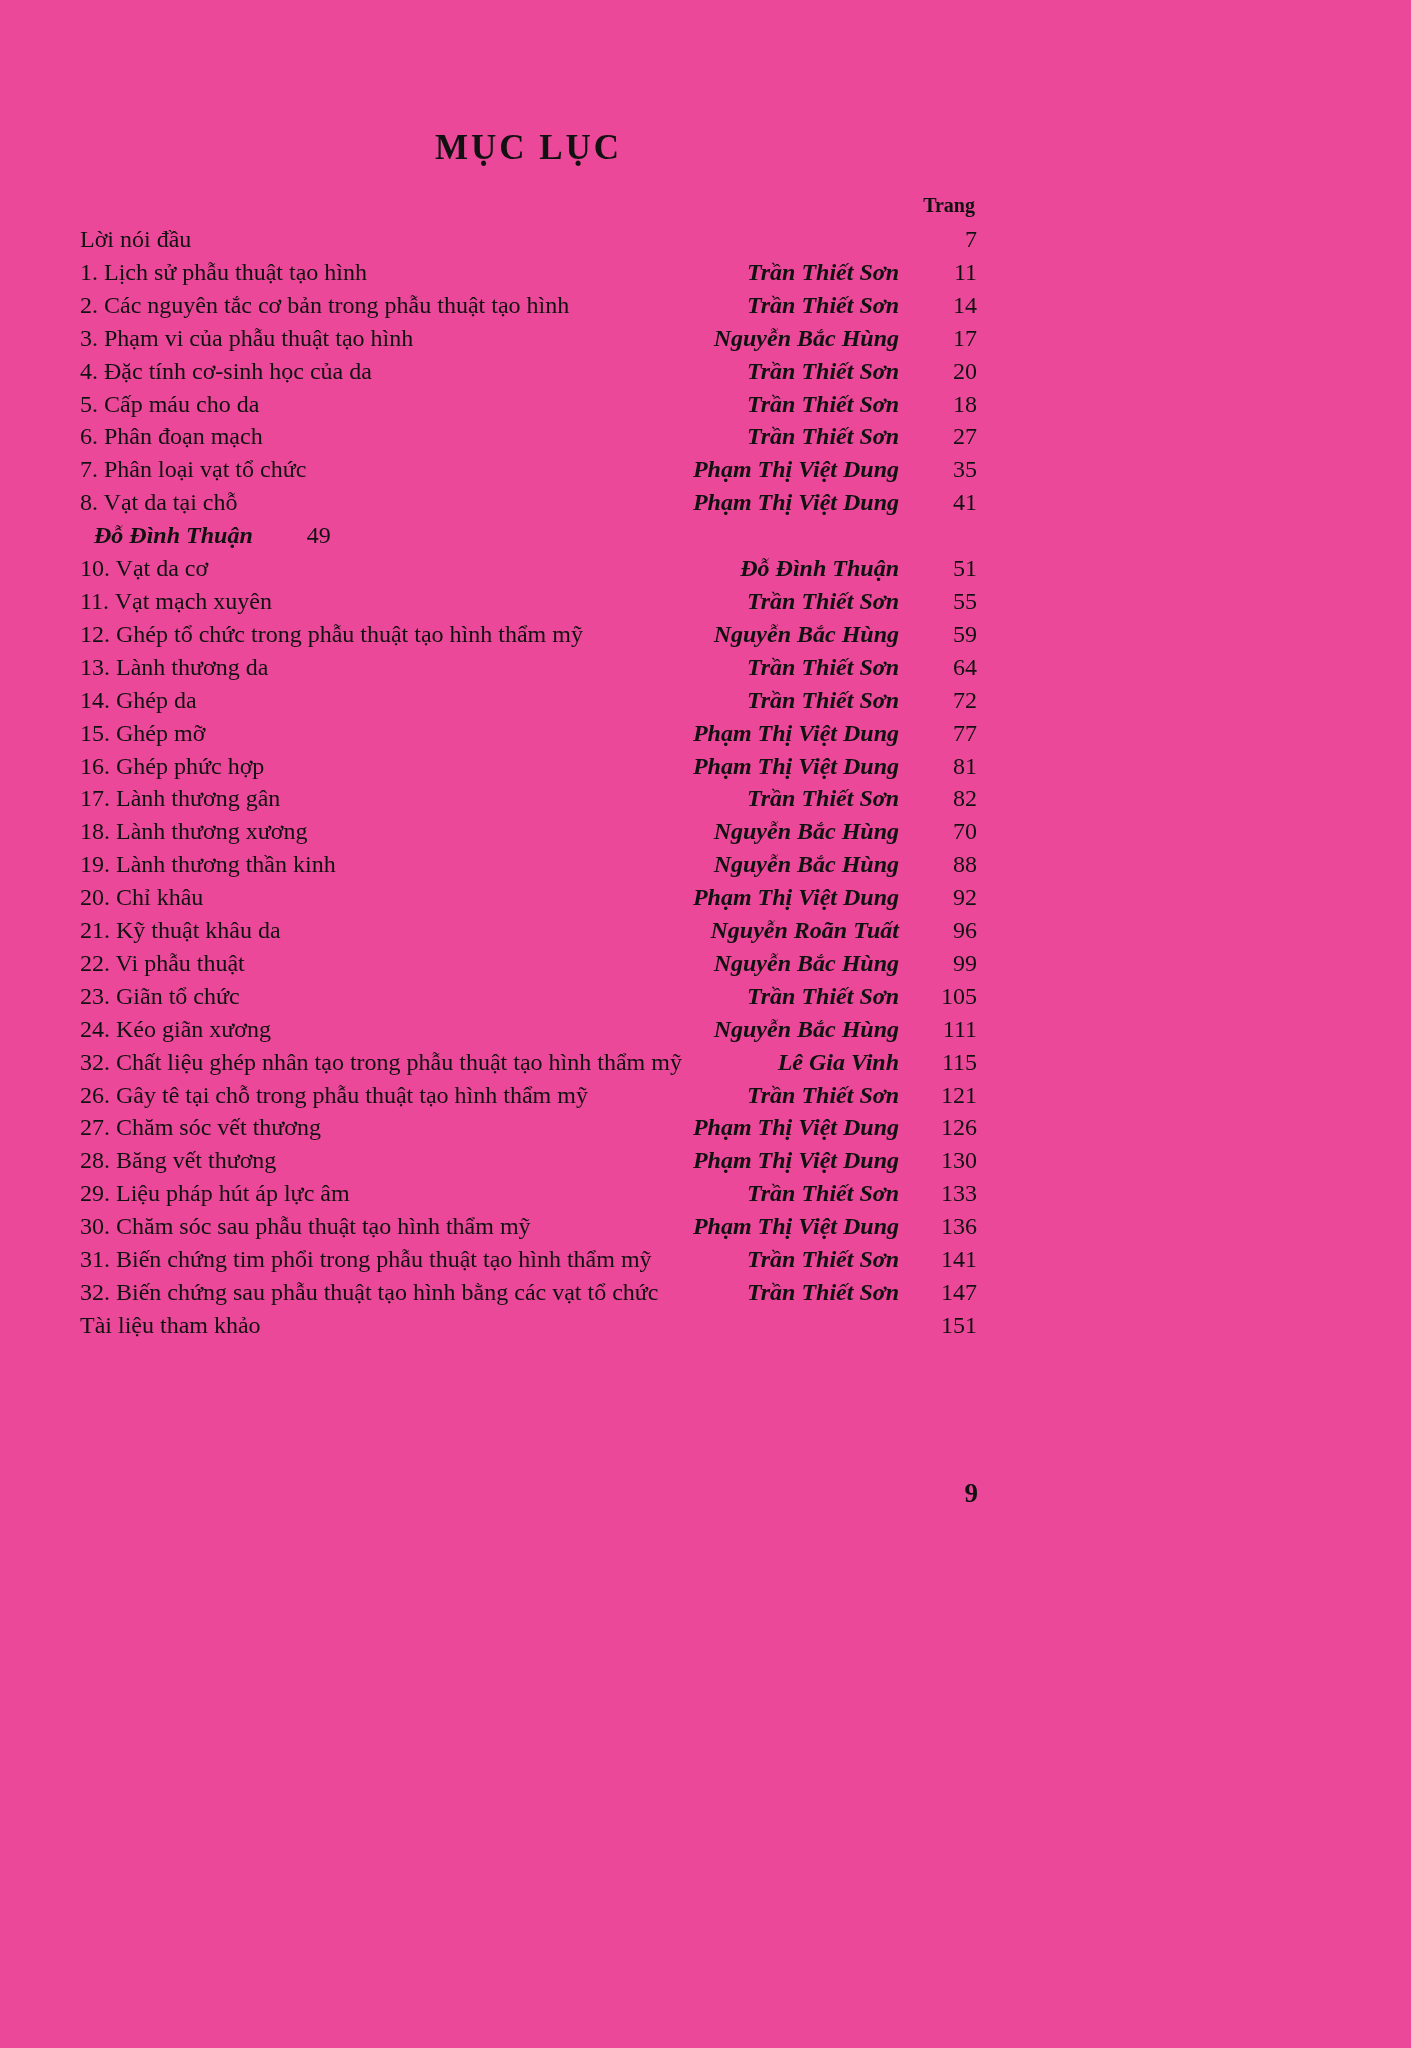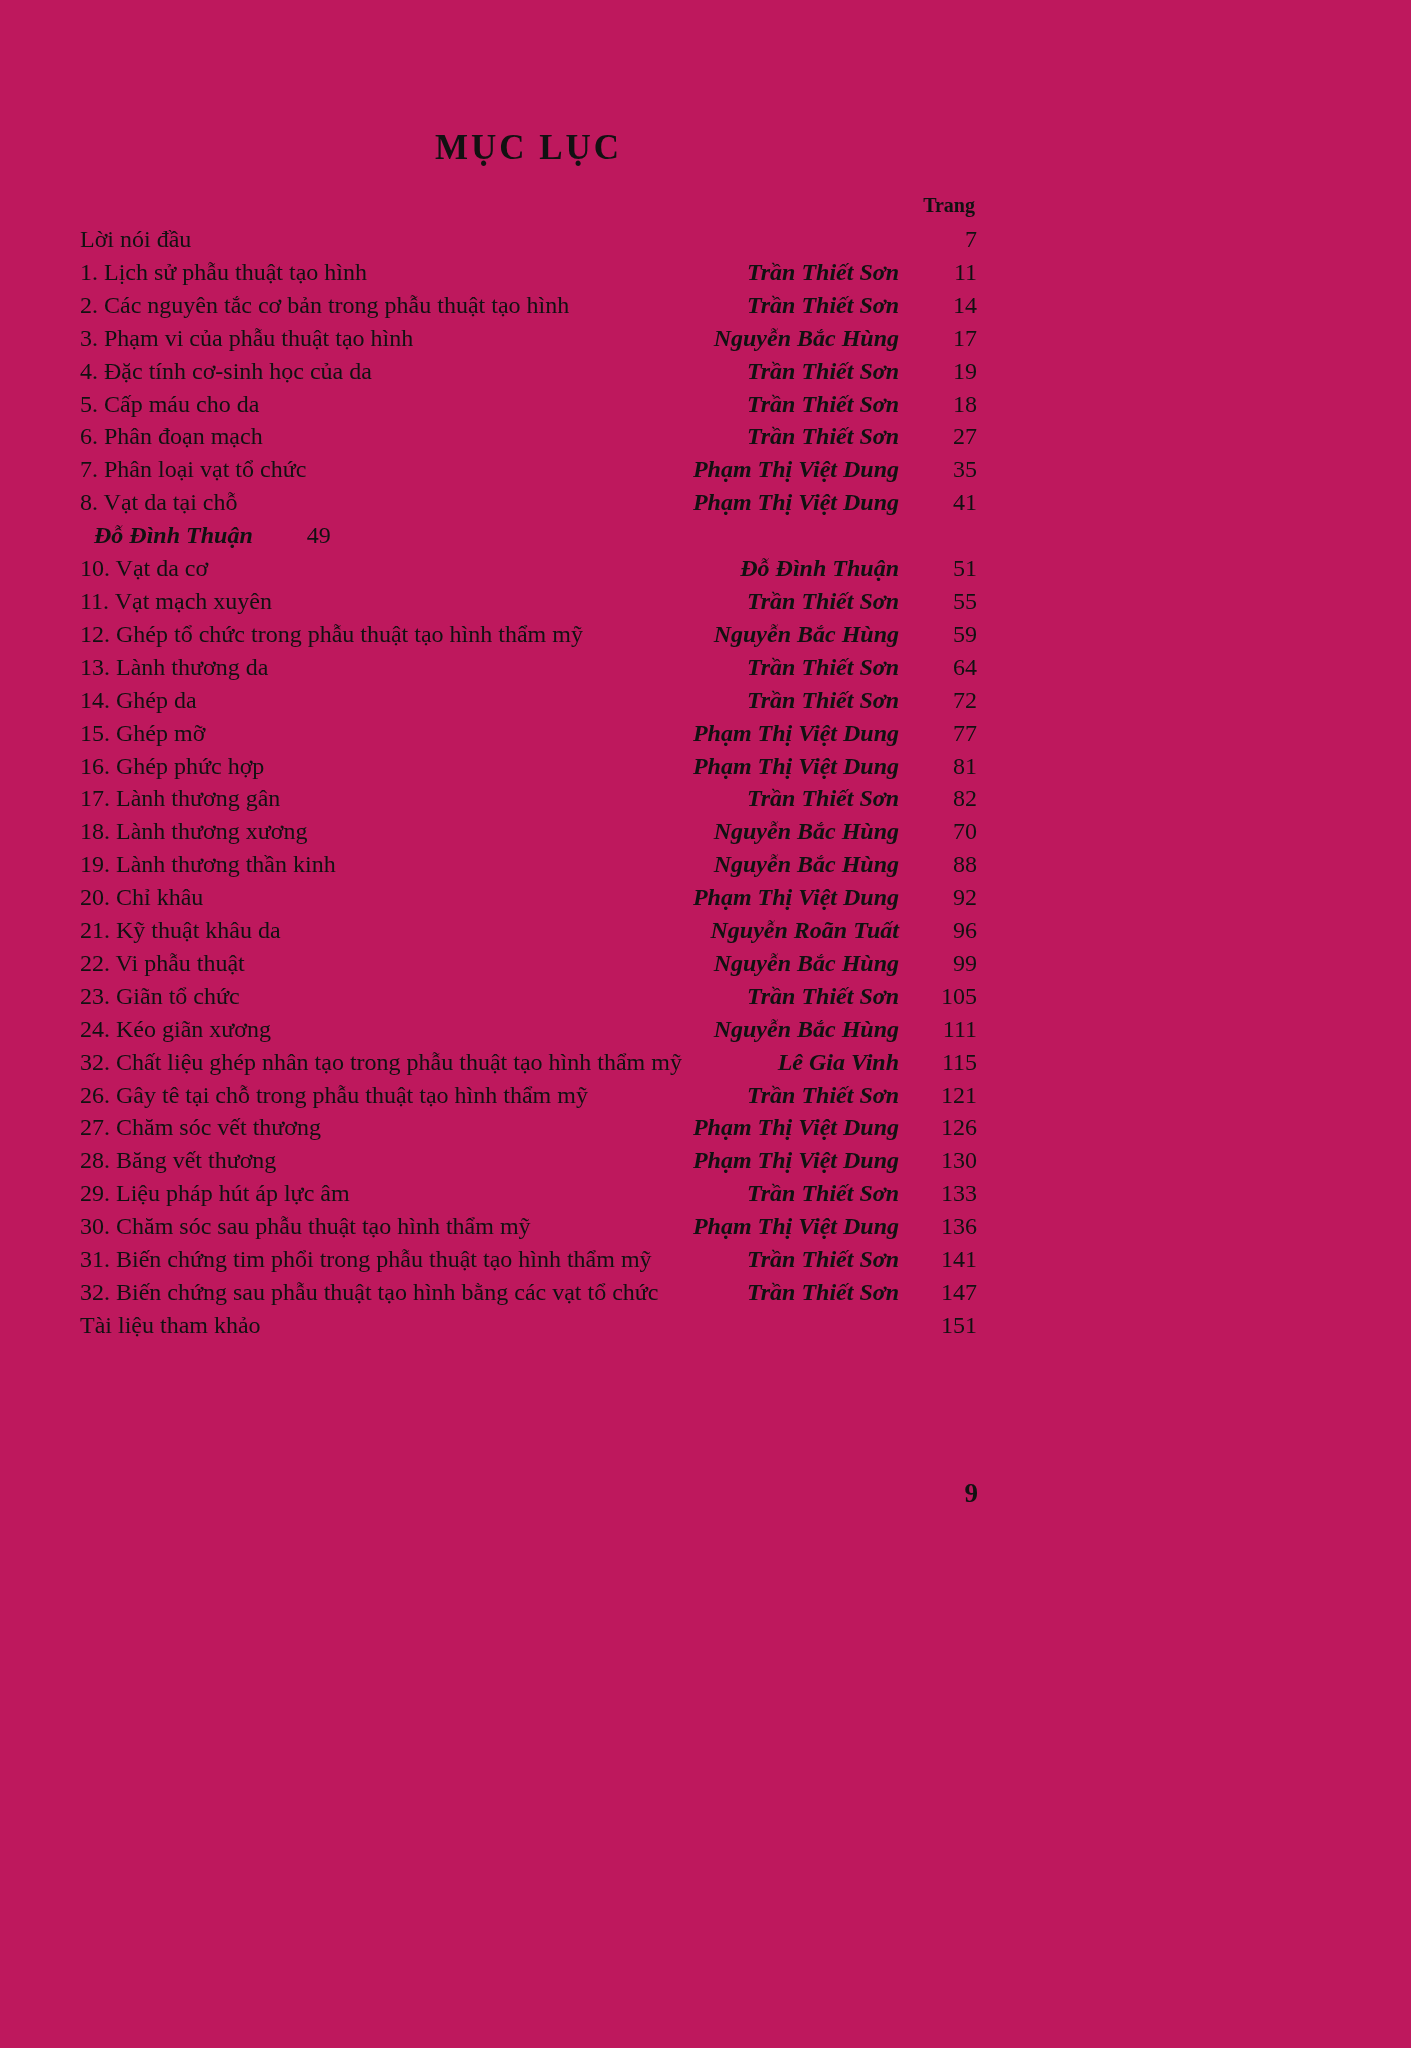--- a/index.html
+++ b/index.html
@@ -11,21 +11,21 @@
     width: 1411px;
     height: 2048px;
     position: relative;
     font-family: "Liberation Serif", "DejaVu Serif", serif;
     color: #111111;
     overflow: hidden;
   }
   .page-sheet {
     position: absolute;
     inset: 0;
-    background: #be185d;
+    background: #ec4899;
   }
   .content {
     position: absolute;
     left: 80px;
     top: 128px;
     width: 897px;
   }
   .toc-title {
     text-align: center;
     font-size: 35px;
@@ -107,21 +107,21 @@
 
   <div class="toc-row">
     <span class="toc-label">3. Phạm vi của phẫu thuật tạo hình</span>
     <span class="toc-author">Nguyễn Bắc Hùng</span>
     <span class="toc-page">17</span>
   </div>
 
   <div class="toc-row">
     <span class="toc-label">4. Đặc tính cơ-sinh học của da</span>
     <span class="toc-author">Trần Thiết Sơn</span>
-    <span class="toc-page">19</span>
+    <span class="toc-page">20</span>
   </div>
 
   <div class="toc-row">
     <span class="toc-label">5. Cấp máu cho da</span>
     <span class="toc-author">Trần Thiết Sơn</span>
     <span class="toc-page">18</span>
   </div>
 
   <div class="toc-row">
     <span class="toc-label">6. Phân đoạn mạch</span>

